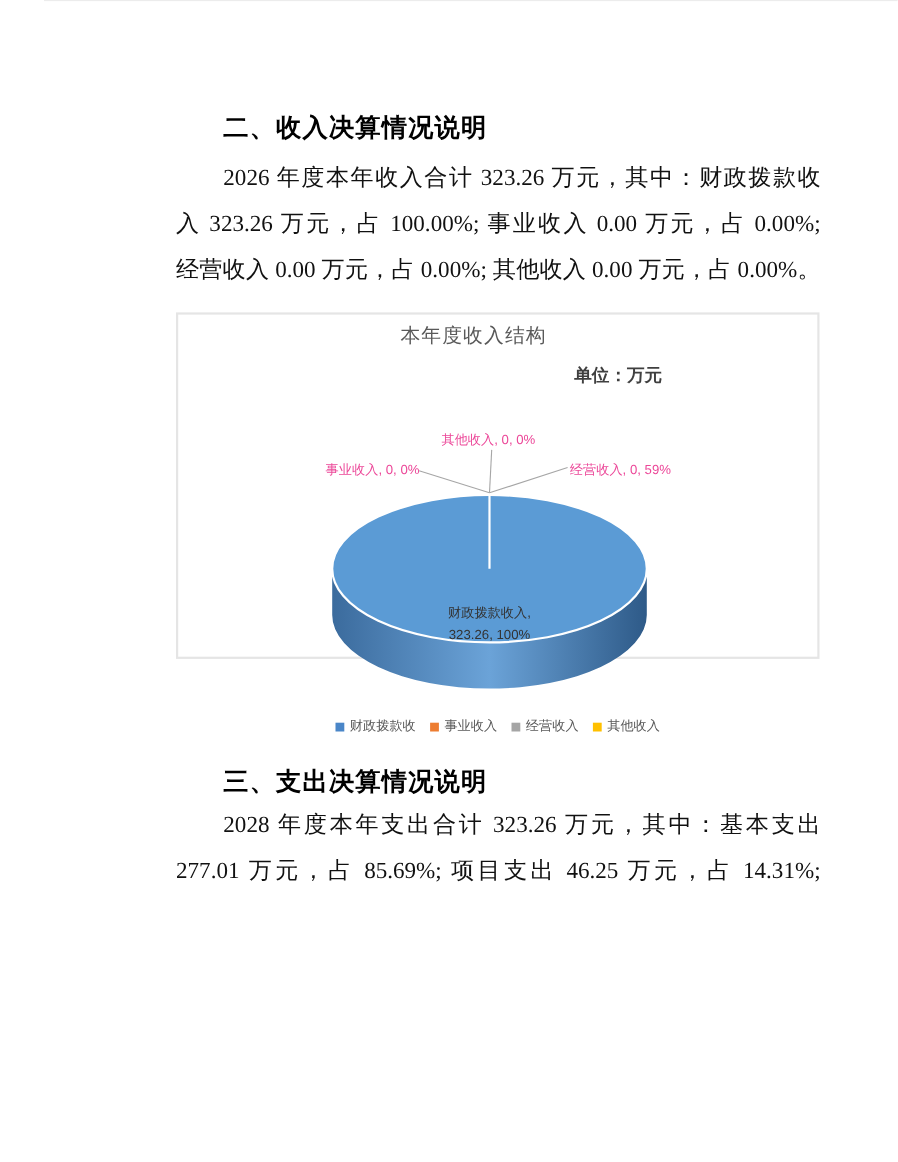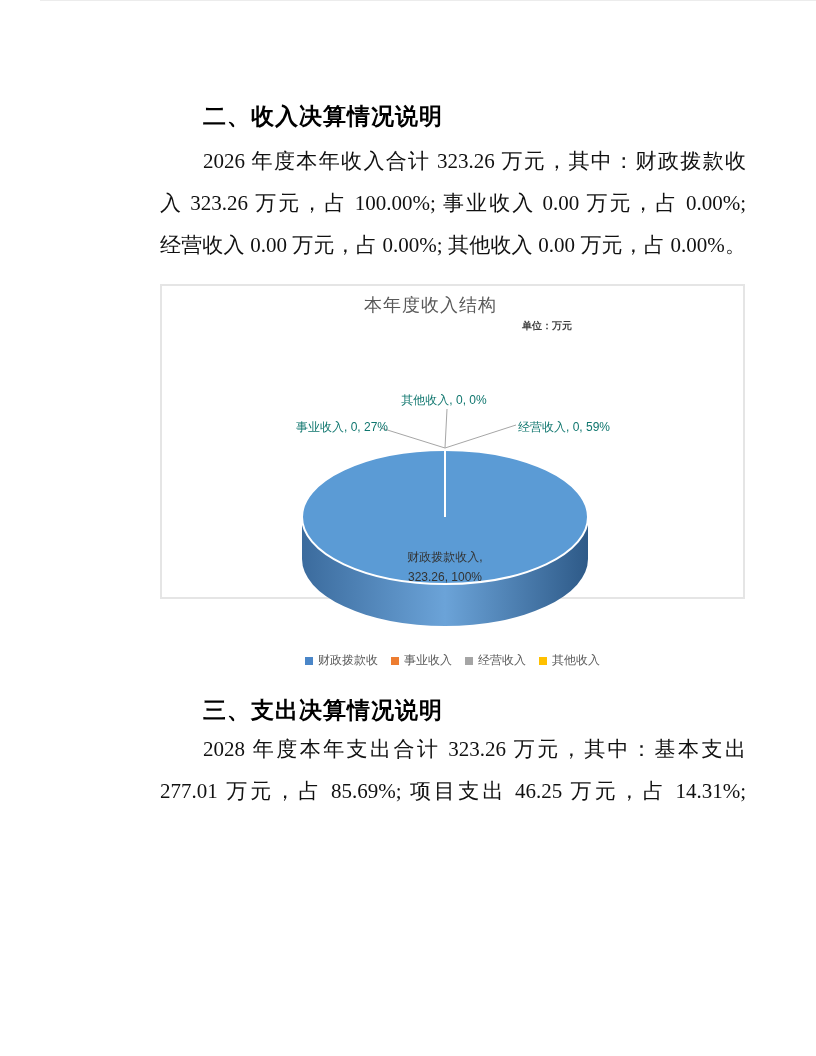--- a/index.html
+++ b/index.html
@@ -54,30 +54,30 @@
   .chart-title{
     position:absolute;
     top:7px;left:0;right:44px;
     text-align:center;
     font-size:18px;
     color:#595959;
     letter-spacing:1px;
   }
   .chart-unit{
     position:absolute;
-    top:33px;left:360px;
-    font-size:10px;
+    top:45px;left:360px;
+    font-size:16px;
     font-weight:bold;
     color:#3f3f3f;
   }
   .pie-svg{position:absolute;left:0;top:0;}
   .pie-label{
     position:absolute;
     font-size:12px;
-    color:#0f766e;
+    color:#ec4899;
     white-space:nowrap;
   }
   .lbl-other{top:106px;left:282px;transform:translateX(-50%);}
   .lbl-business{top:133px;left:134px;}
   .lbl-operating{top:133px;left:356px;}
   .lbl-fiscal{
     top:261px;left:283px;transform:translateX(-50%);
     text-align:center;
     font-size:12px;
     line-height:20px;
@@ -130,21 +130,21 @@
 
       <line x1="283" y1="165" x2="283" y2="231" stroke="#ffffff" stroke-width="2"></line>
 
       <line x1="285" y1="123" x2="283" y2="162" stroke="#a6a6a6" stroke-width="1"></line>
       <line x1="219" y1="142" x2="283" y2="162" stroke="#a6a6a6" stroke-width="1"></line>
       <line x1="354" y1="139" x2="283" y2="162" stroke="#a6a6a6" stroke-width="1"></line>
     </svg>
 
     <div class="pie-label lbl-other">其他收入, 0, 0%</div>
 
-    <div class="pie-label lbl-business">事业收入, 0, 27%</div>
+    <div class="pie-label lbl-business">事业收入, 0, 0%</div>
 
     <div class="pie-label lbl-operating">经营收入, 0, 59%</div>
 
     <div class="pie-label lbl-fiscal">
       <div>财政拨款收入,</div>
       <div>323.26, 100%</div>
     </div>
 
     <div class="legend">
       <span class="legend-item">

